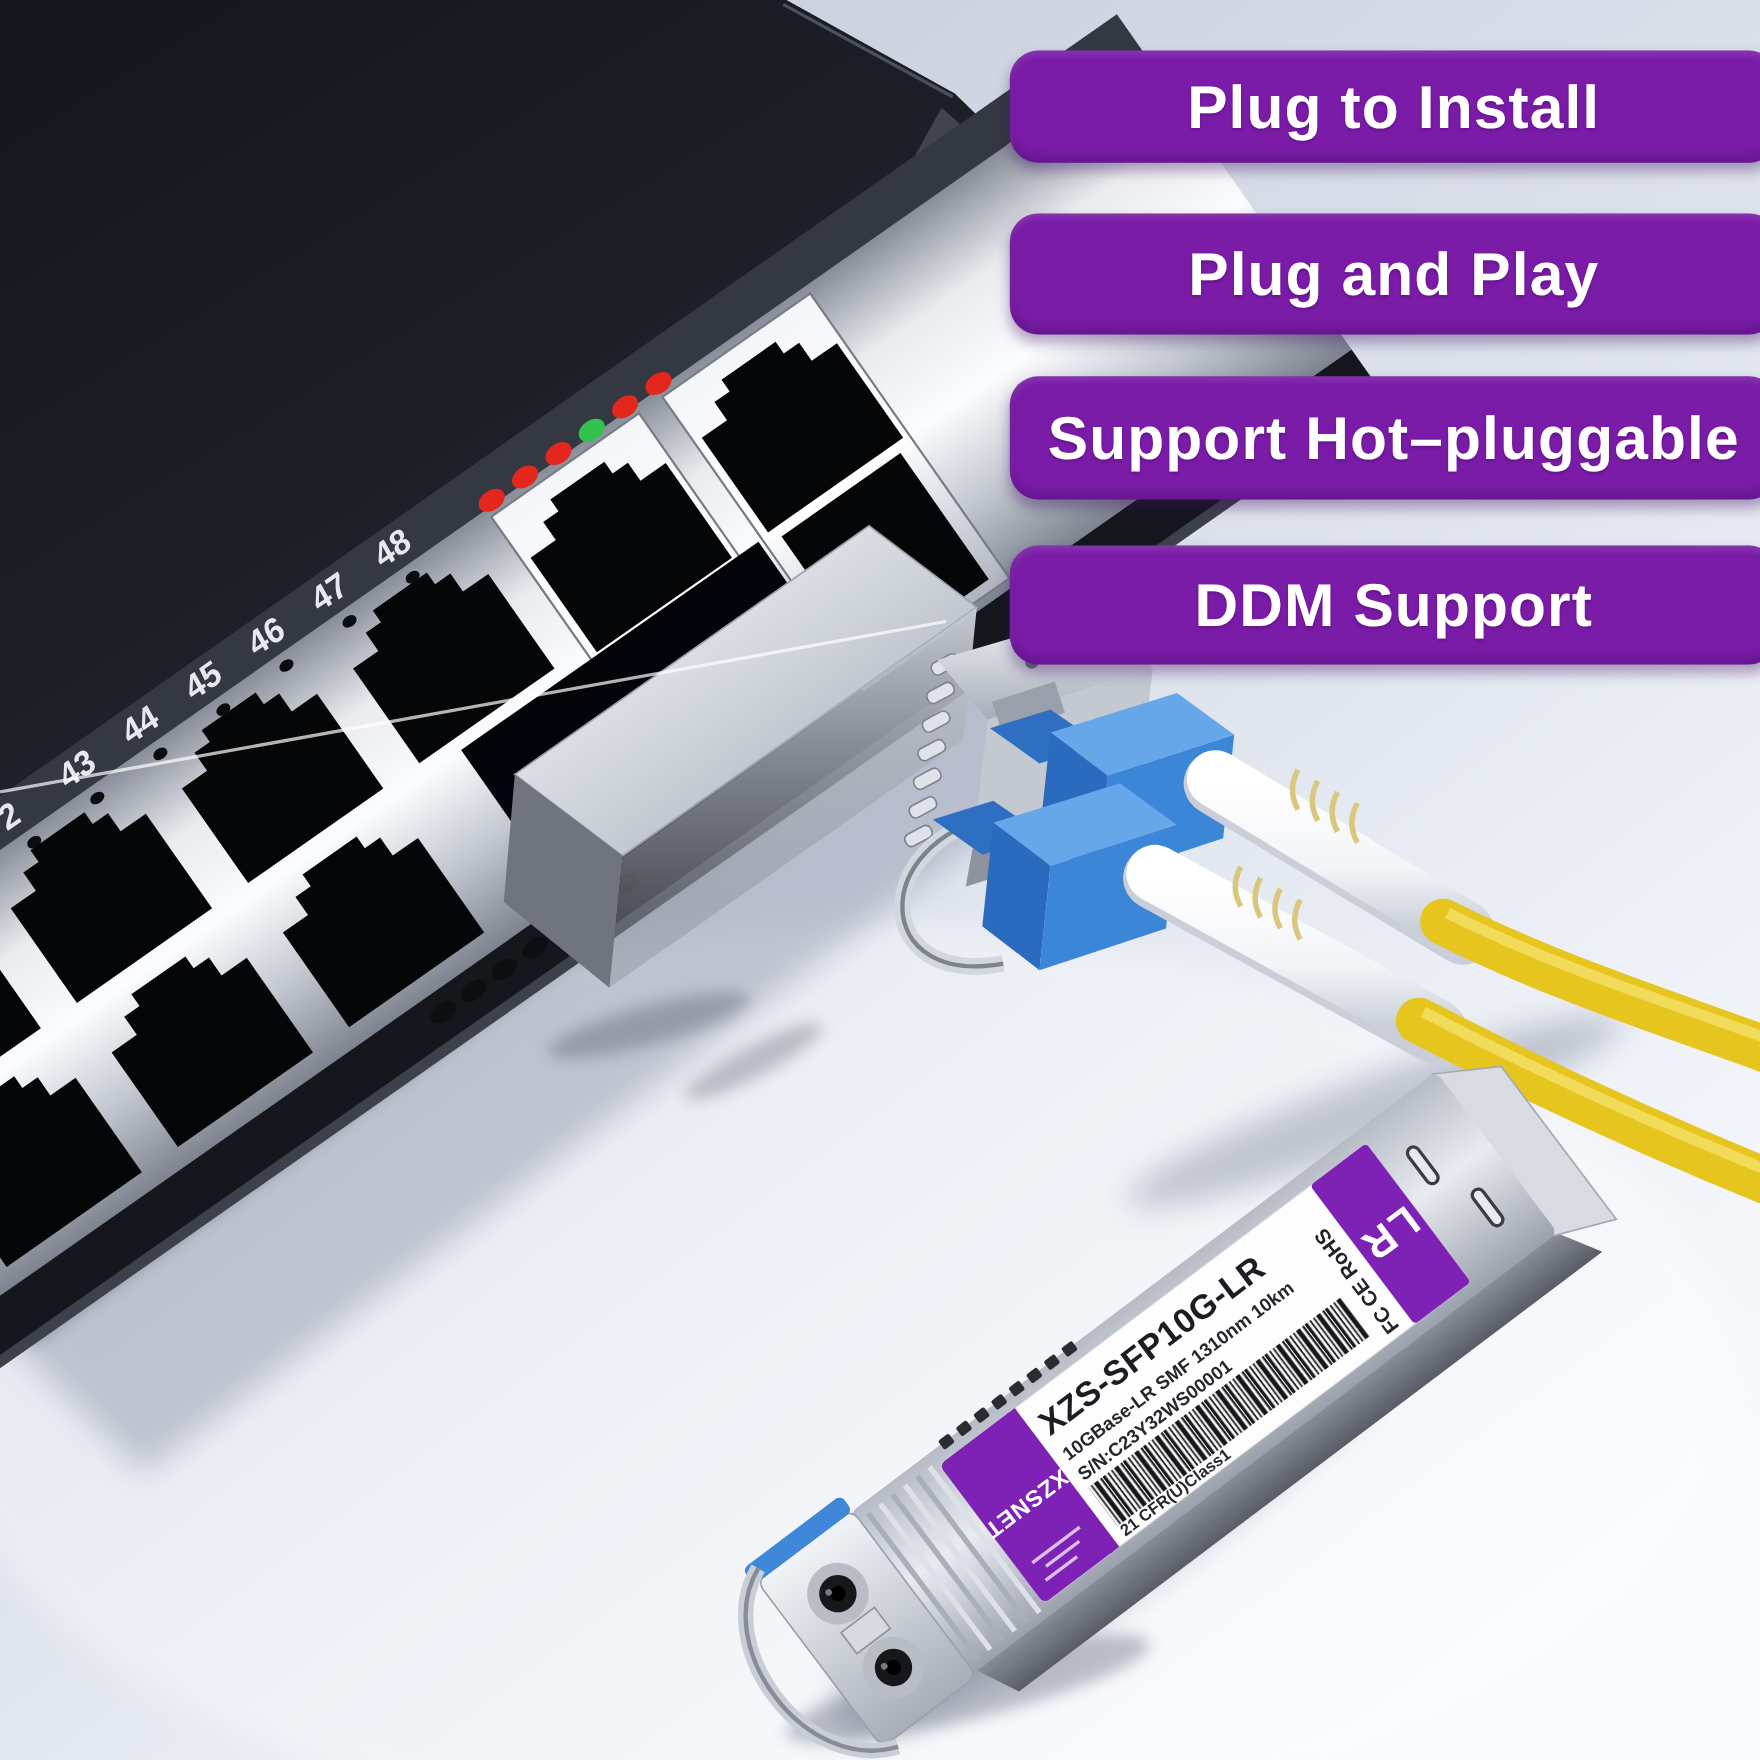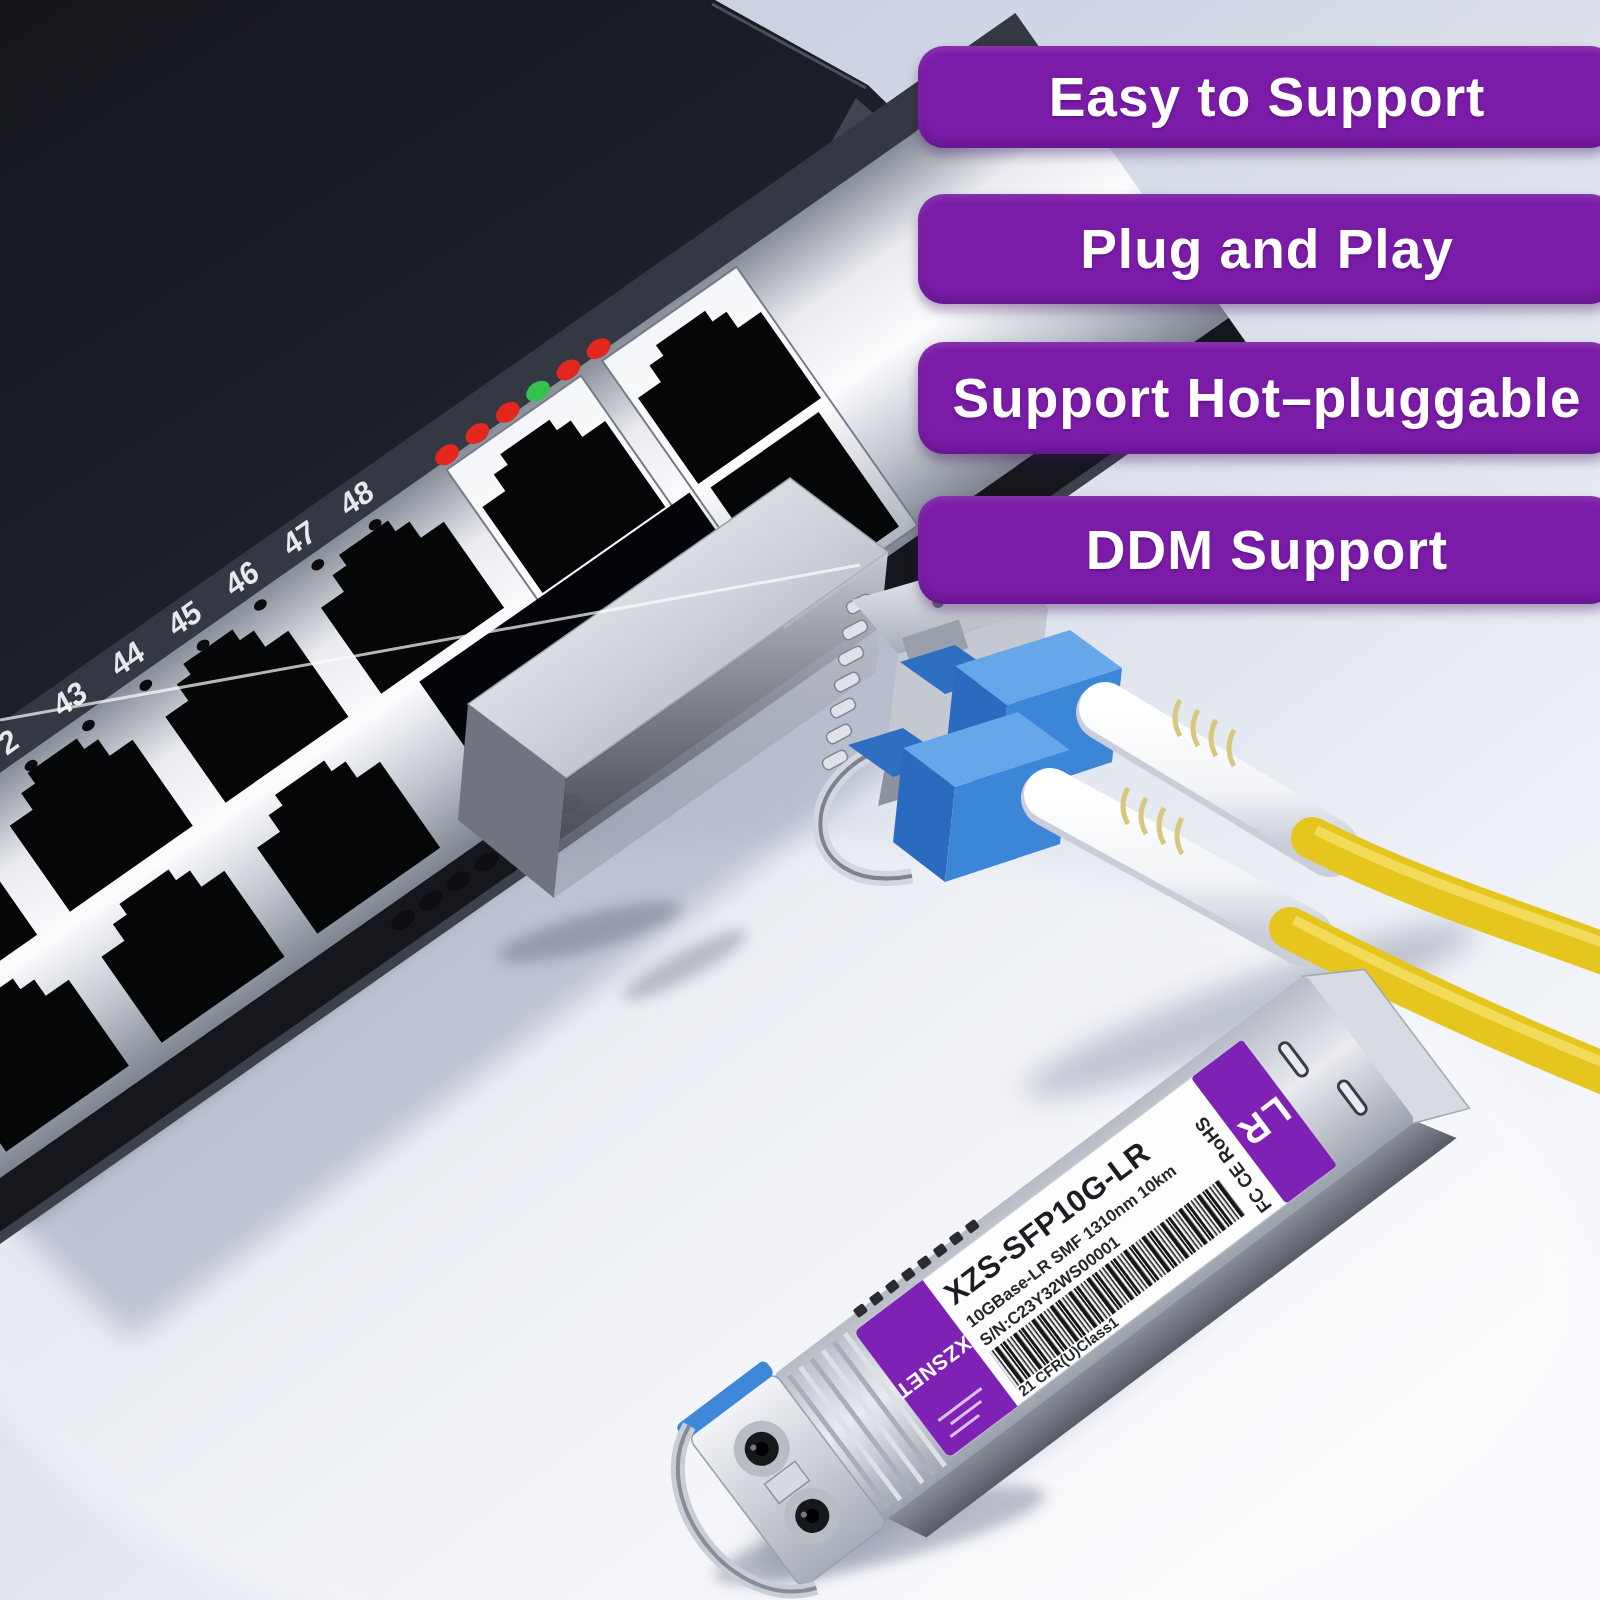--- a/index.html
+++ b/index.html
@@ -327,21 +327,21 @@
       <circle cx="-26" cy="128" r="7" fill="#000000"></circle>
           <circle cx="-32" cy="122" r="3" fill="#757a84"></circle>
       <rect x="-45" y="74" width="38" height="24" fill="#d7dae0" stroke="#8d939e" stroke-width="1.5"></rect>
       <path d="M -70,-18 C -148,14 -148,158 -66,188" fill="none" stroke="#c9ced6" stroke-width="14"></path>
       <path d="M -70,-18 C -148,14 -148,158 -66,188" fill="none" stroke="#878d98" stroke-width="4"></path>
     </g>
   </g>
 </svg>
 
 <div class="banner b1">
-  <span>Easy to Support</span>
+  <span>Plug to Install</span>
 </div>
 <div class="banner b2">
   <span>Plug and Play</span>
 </div>
 <div class="banner b3">
   <span>Support Hot–pluggable</span>
 </div>
 <div class="banner b4">
   <span>DDM Support</span>
 </div>

